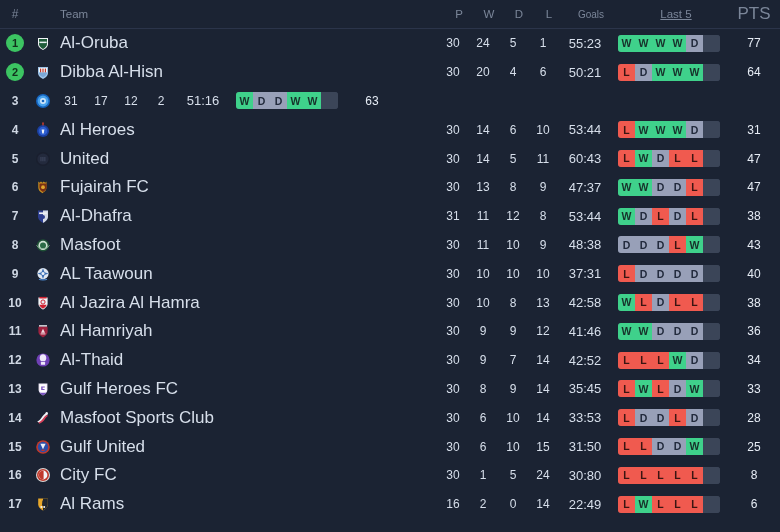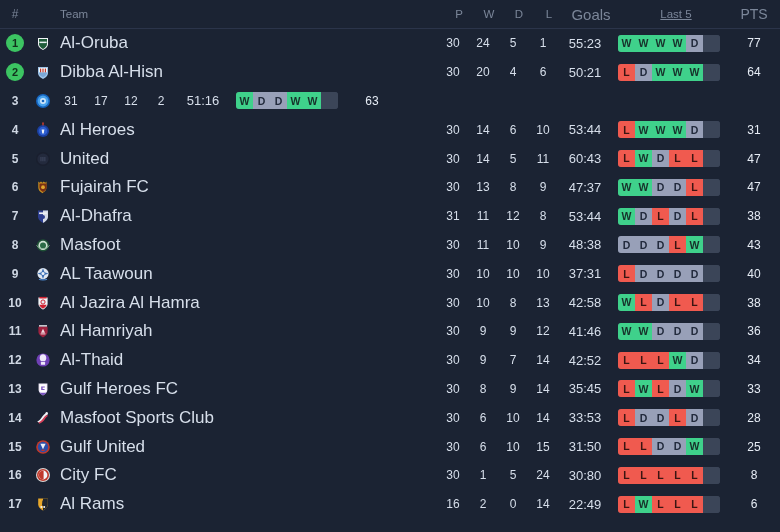--- a/index.html
+++ b/index.html
@@ -93,21 +93,21 @@
   }
   .hdr .c-num { color: #7b8699; font-size: 11.5px; }
 
   .c-goals {
     width: 54px;
     flex: none;
     text-align: center;
     font-size: 13px;
     color: #d7dfeb;
   }
-  .hdr .c-goals { color: #7b8699; font-size: 15px; }
+  .hdr .c-goals { color: #7b8699; font-size: 10px; }
 
   .c-form {
     width: 116px;
     flex: none;
     display: flex;
     align-items: center;
     justify-content: flex-start;
     padding-left: 6px;
   }
   .hdr .c-form {
@@ -119,21 +119,21 @@
   }
 
   .c-pts {
     width: 40px;
     flex: none;
     text-align: center;
     font-size: 12px;
     color: #e6ecf5;
     padding-right: 6px;
   }
-  .hdr .c-pts { color: #7b8699; font-size: 14px; }
+  .hdr .c-pts { color: #7b8699; font-size: 17px; }
 
   
   .form-strip {
     display: flex;
     height: 17px;
     border-radius: 3px;
     overflow: hidden;
     background: #3b4558;
     width: 102px;
   }

